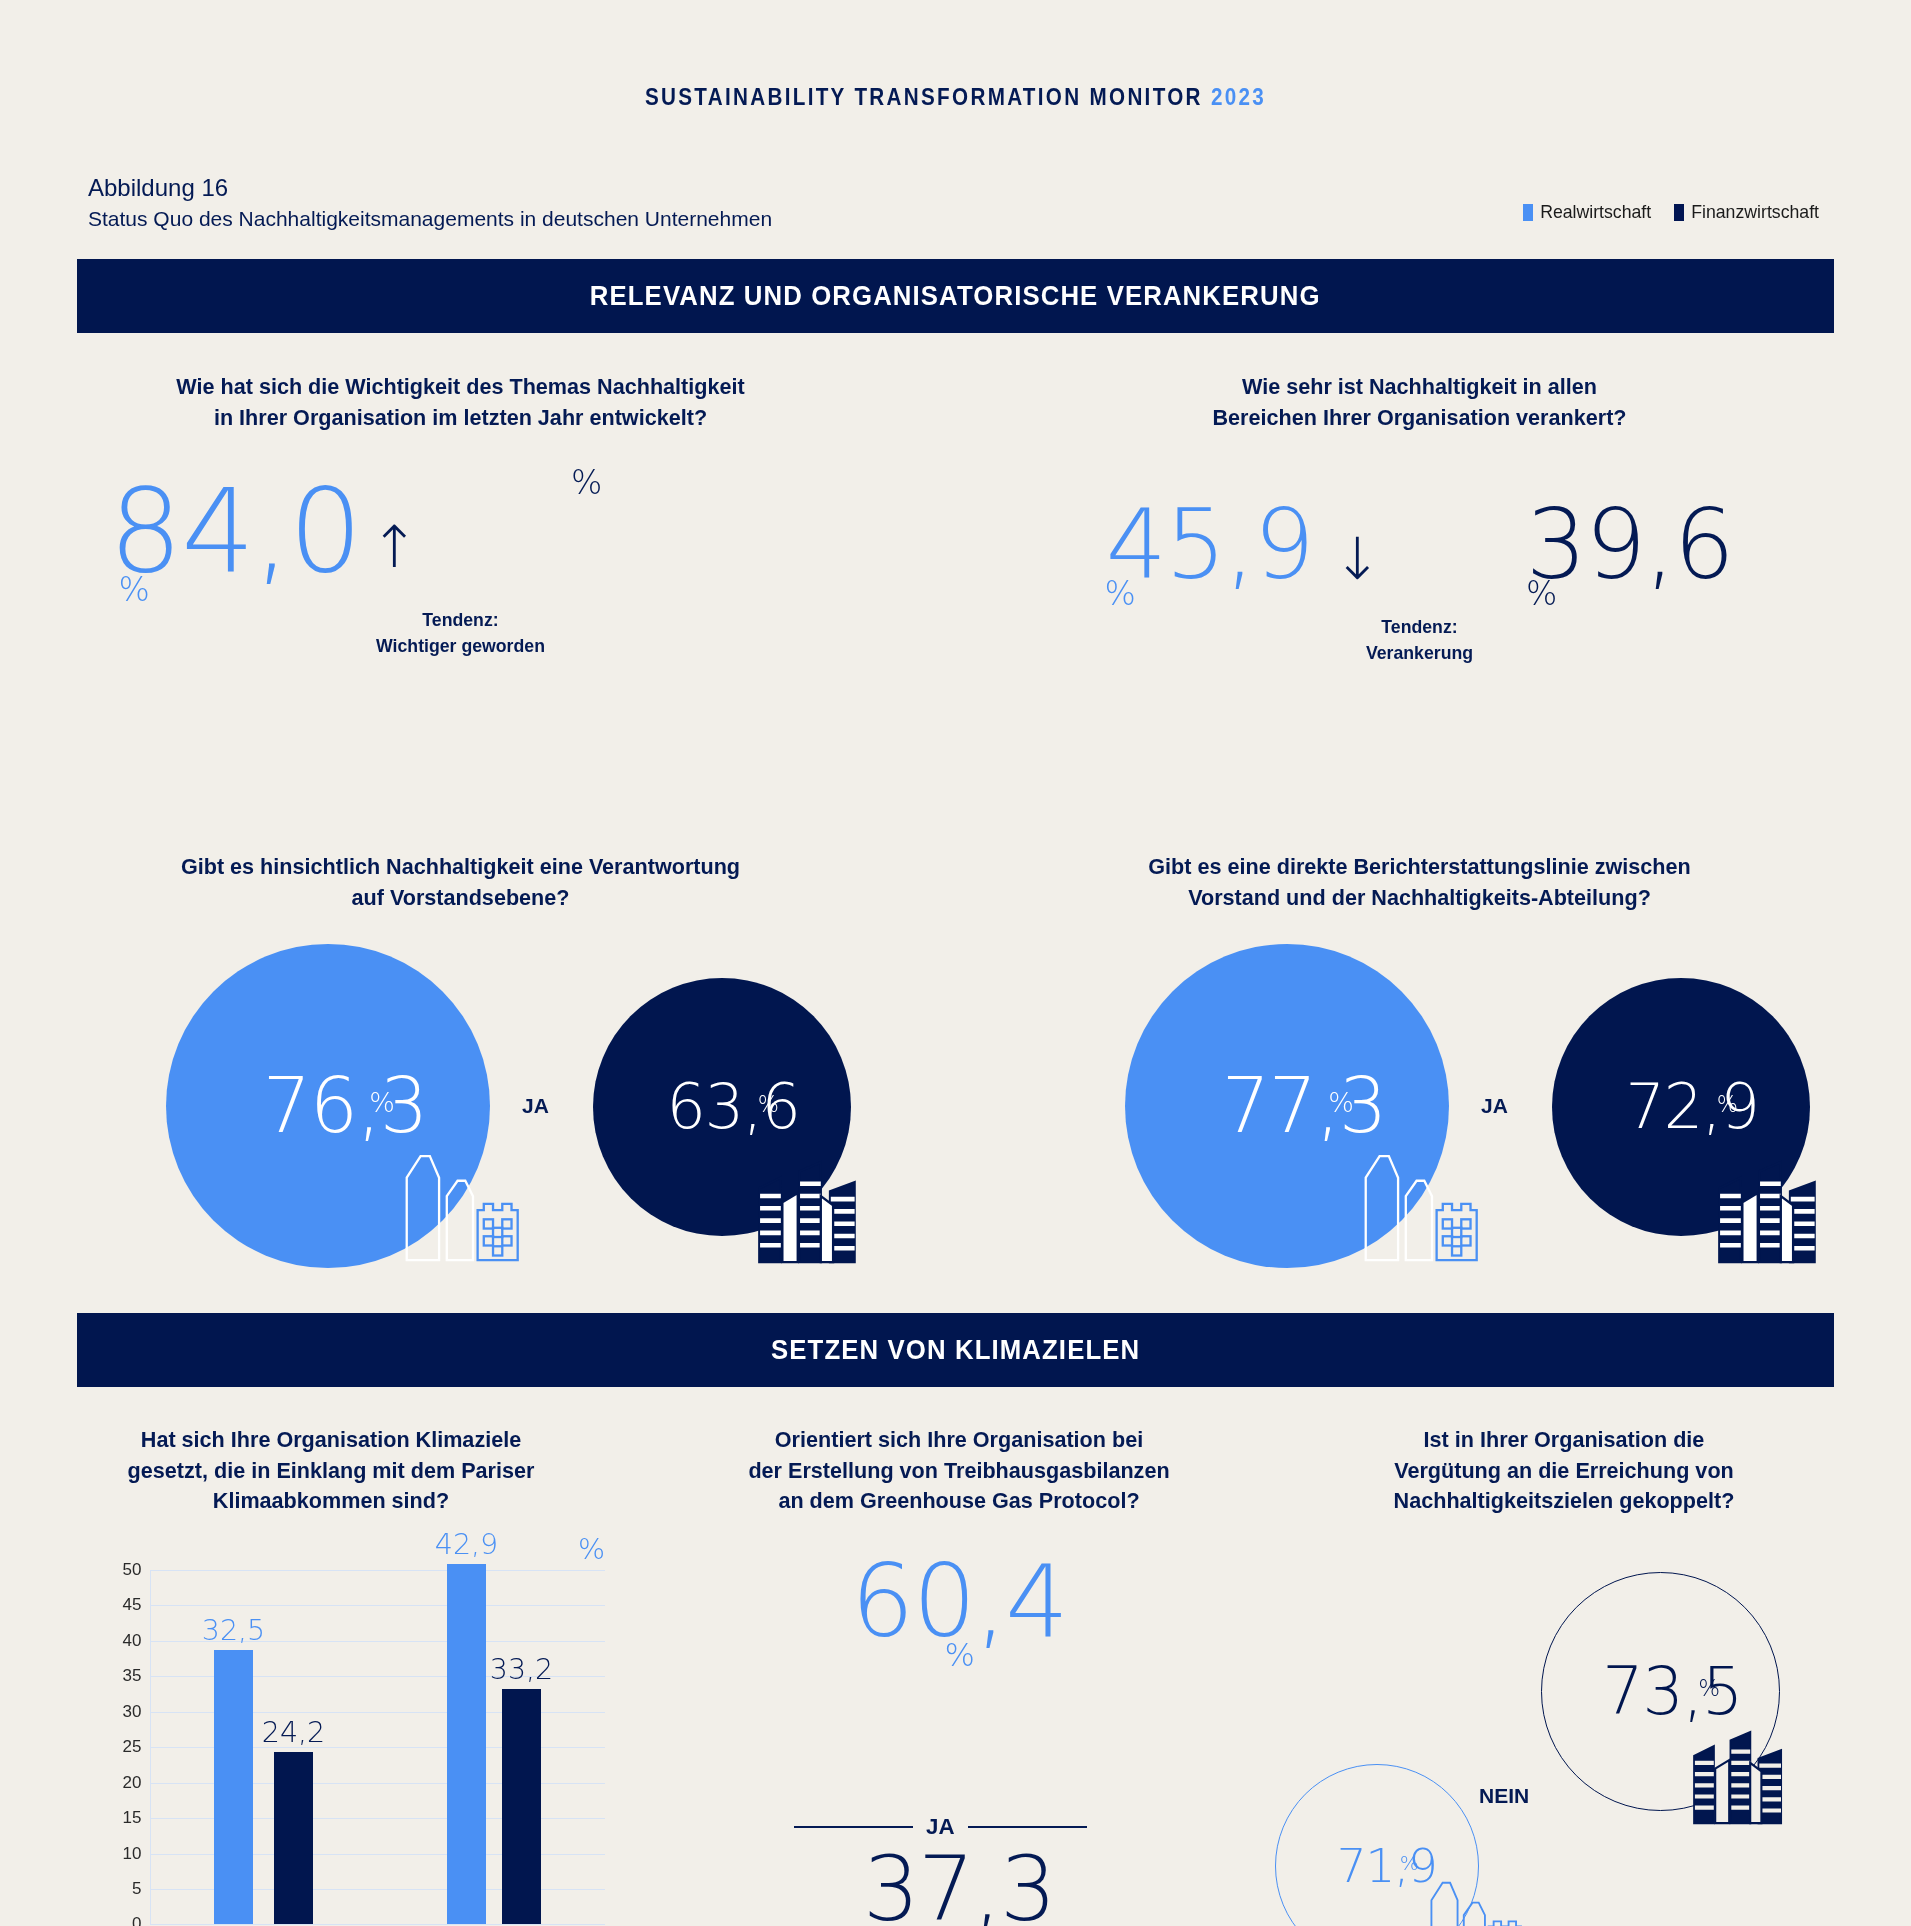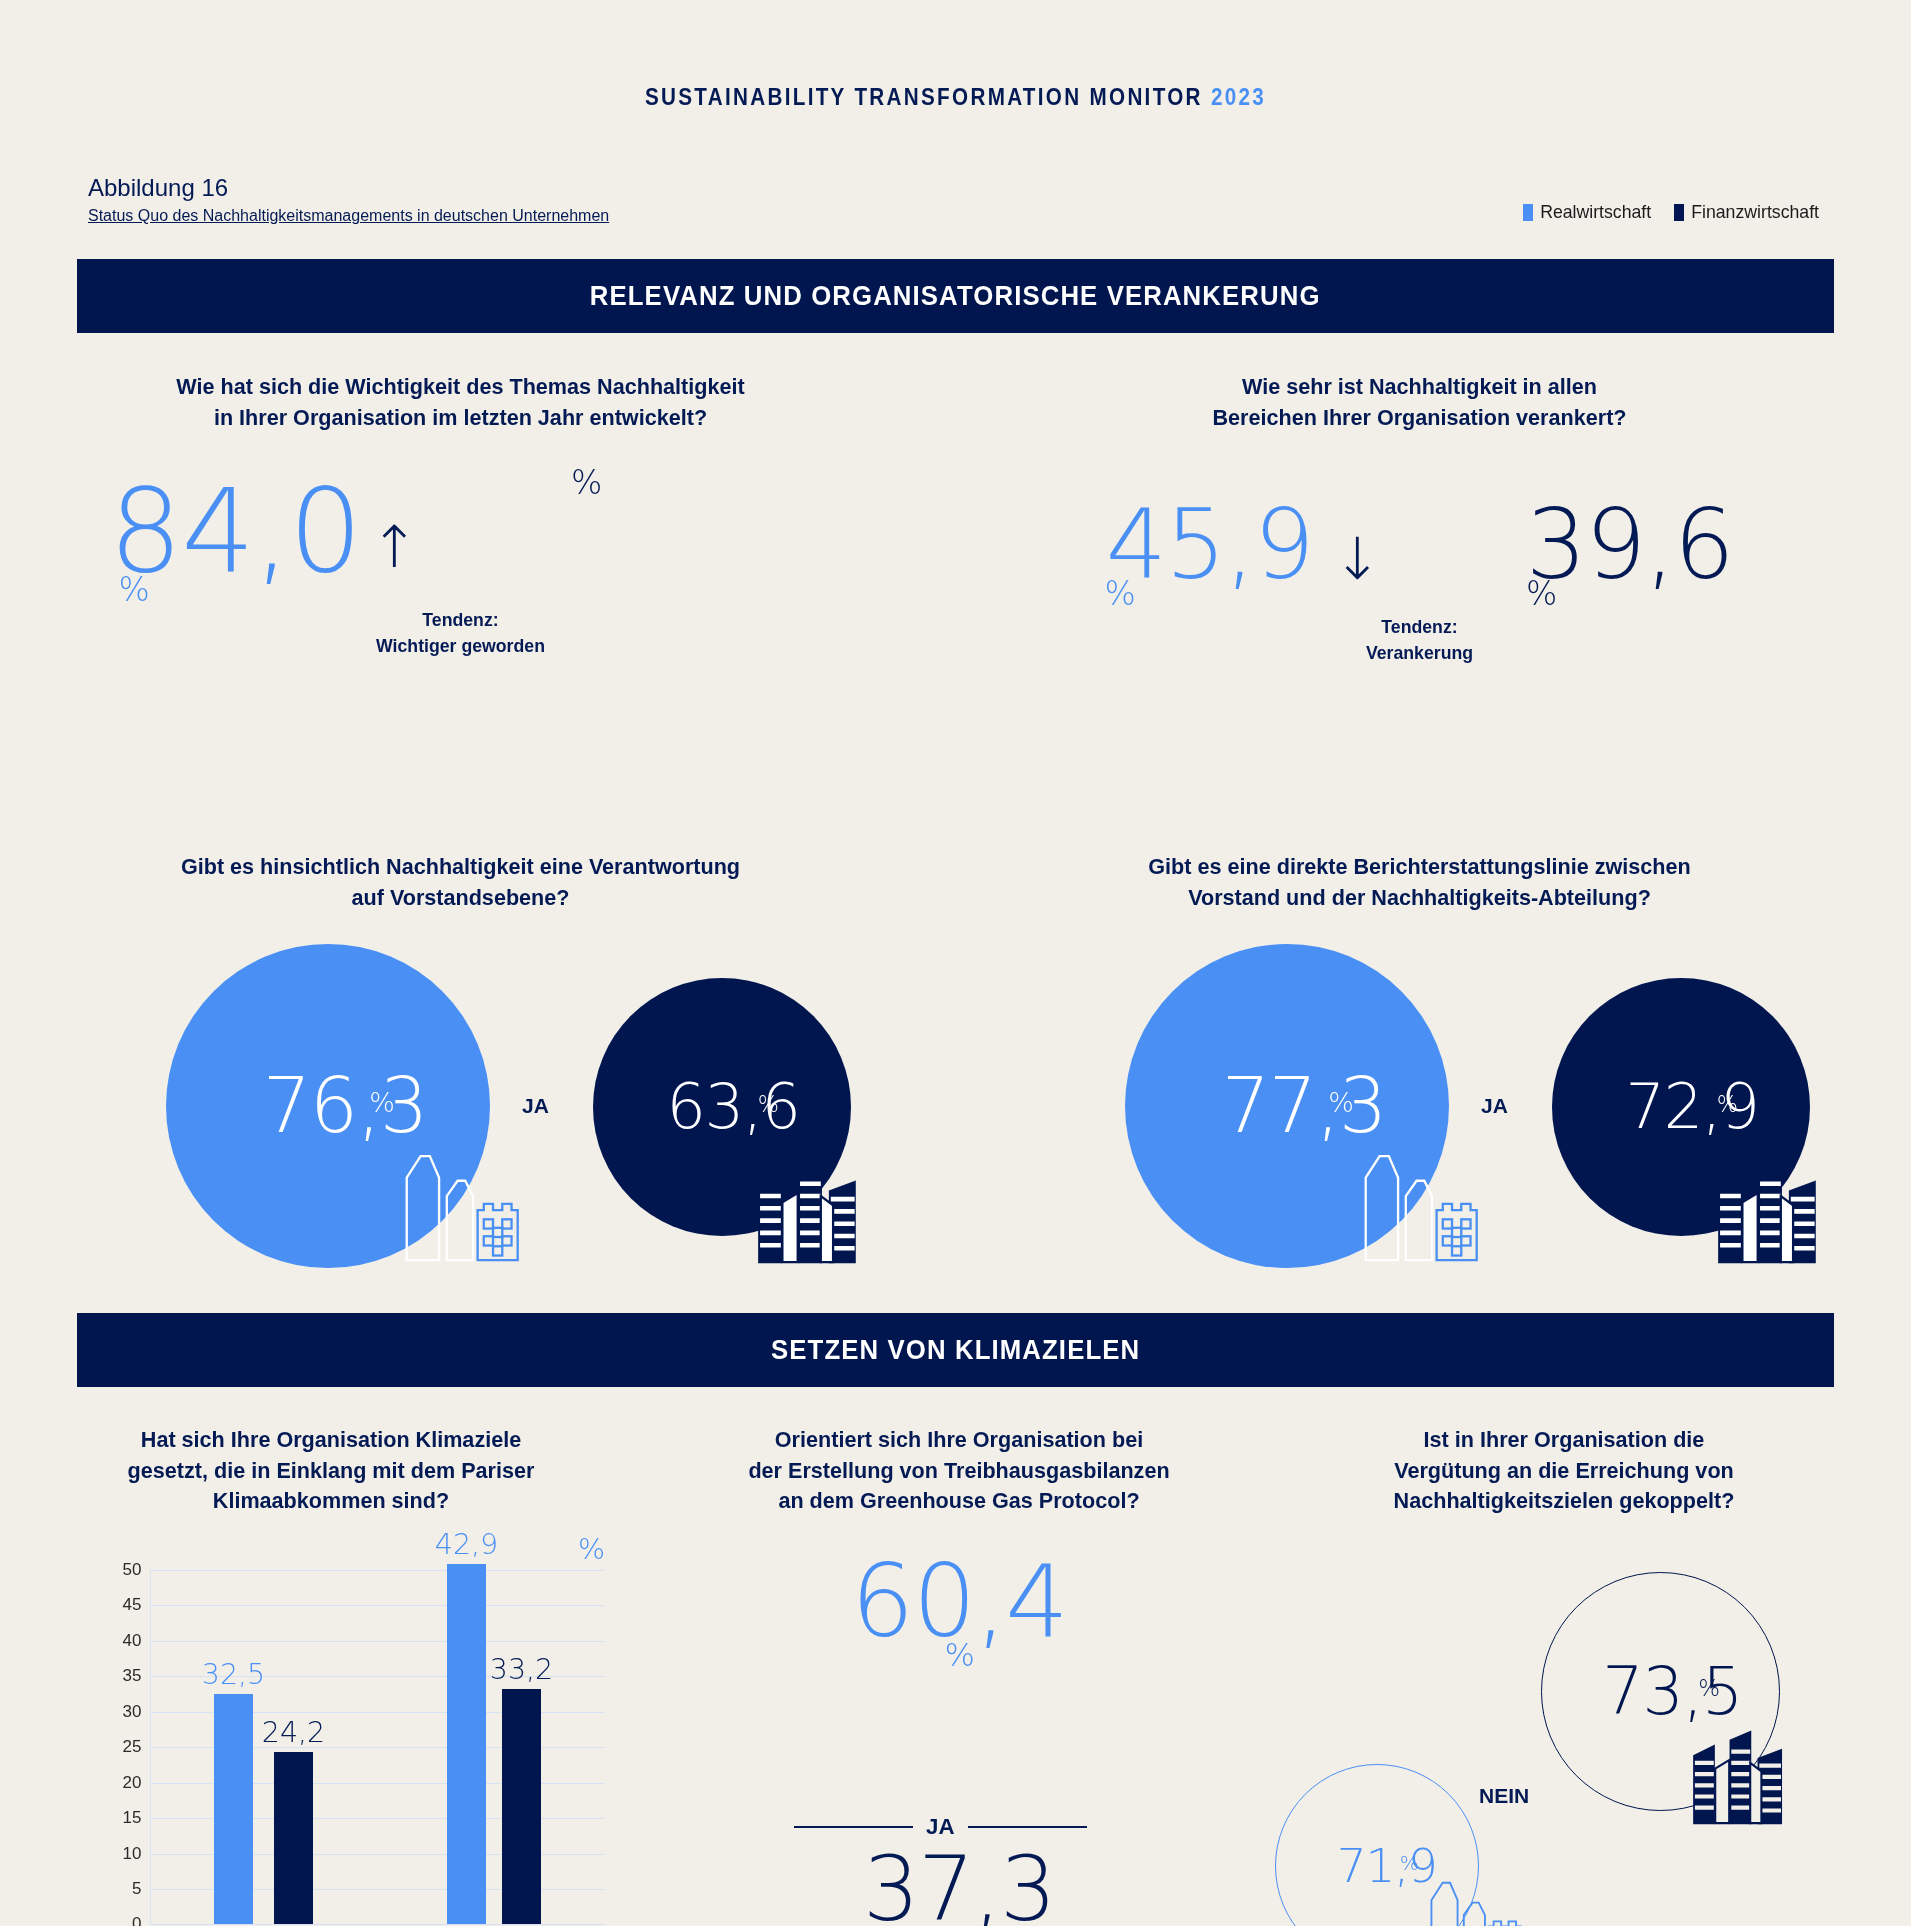--- a/index.html
+++ b/index.html
@@ -38,21 +38,21 @@
   }
   .masthead .yr{color:var(--blue);}
 
   
   .fig-no{
     position:absolute; left:88px; top:174px;
     font-size:24px; color:var(--navy);
   }
   .fig-title{
     position:absolute; left:88px; top:207px;
-    font-size:16px; color:var(--navy);text-decoration:underline;
+    font-size:21px; color:var(--navy);
   }
 
   
   .legend{
     position:absolute; right:92px; top:202px;
     display:flex; align-items:flex-start; gap:23px;
   }
   .legend-item{display:flex;align-items:center;gap:7px;}
   .legend-sw{width:10px;height:17px;display:block;}
   .legend-sw.real{background:var(--blue);}
@@ -362,21 +362,21 @@
       <div class="vc-grid" style="top: 142px;"></div>
       <div class="vc-ylabel" style="top: 142px;">30</div>
       <div class="vc-grid" style="top: 106px;"></div>
       <div class="vc-ylabel" style="top: 106px;">35</div>
       <div class="vc-grid" style="top: 71px;"></div>
       <div class="vc-ylabel" style="top: 71px;">40</div>
       <div class="vc-grid" style="top: 35px;"></div>
       <div class="vc-ylabel" style="top: 35px;">45</div>
       <div class="vc-grid" style="top: 0px;"></div>
       <div class="vc-ylabel" style="top: 0px;">50</div>
-      <div class="vc-bar real" style="left: 64px; width: 39px; height: 230px;">
+      <div class="vc-bar real" style="left: 64px; width: 39px; height: 274px;">
         <div class="vc-val" style="color: rgb(74, 144, 244);">32,5</div>
       </div>
       <div class="vc-bar fin" style="left: 124px; width: 39px; height: 172px;">
         <div class="vc-val" style="color: rgb(4, 26, 84);">24,2</div>
       </div>
       <div class="vc-bar real" style="left: 297px; width: 39px; height: 360px;">
         <div class="vc-val" style="color: rgb(74, 144, 244);">42,9</div>
       </div>
       <div class="vc-bar fin" style="left: 352px; width: 39px; height: 235px;">
         <div class="vc-val" style="color: rgb(4, 26, 84);">33,2</div>

